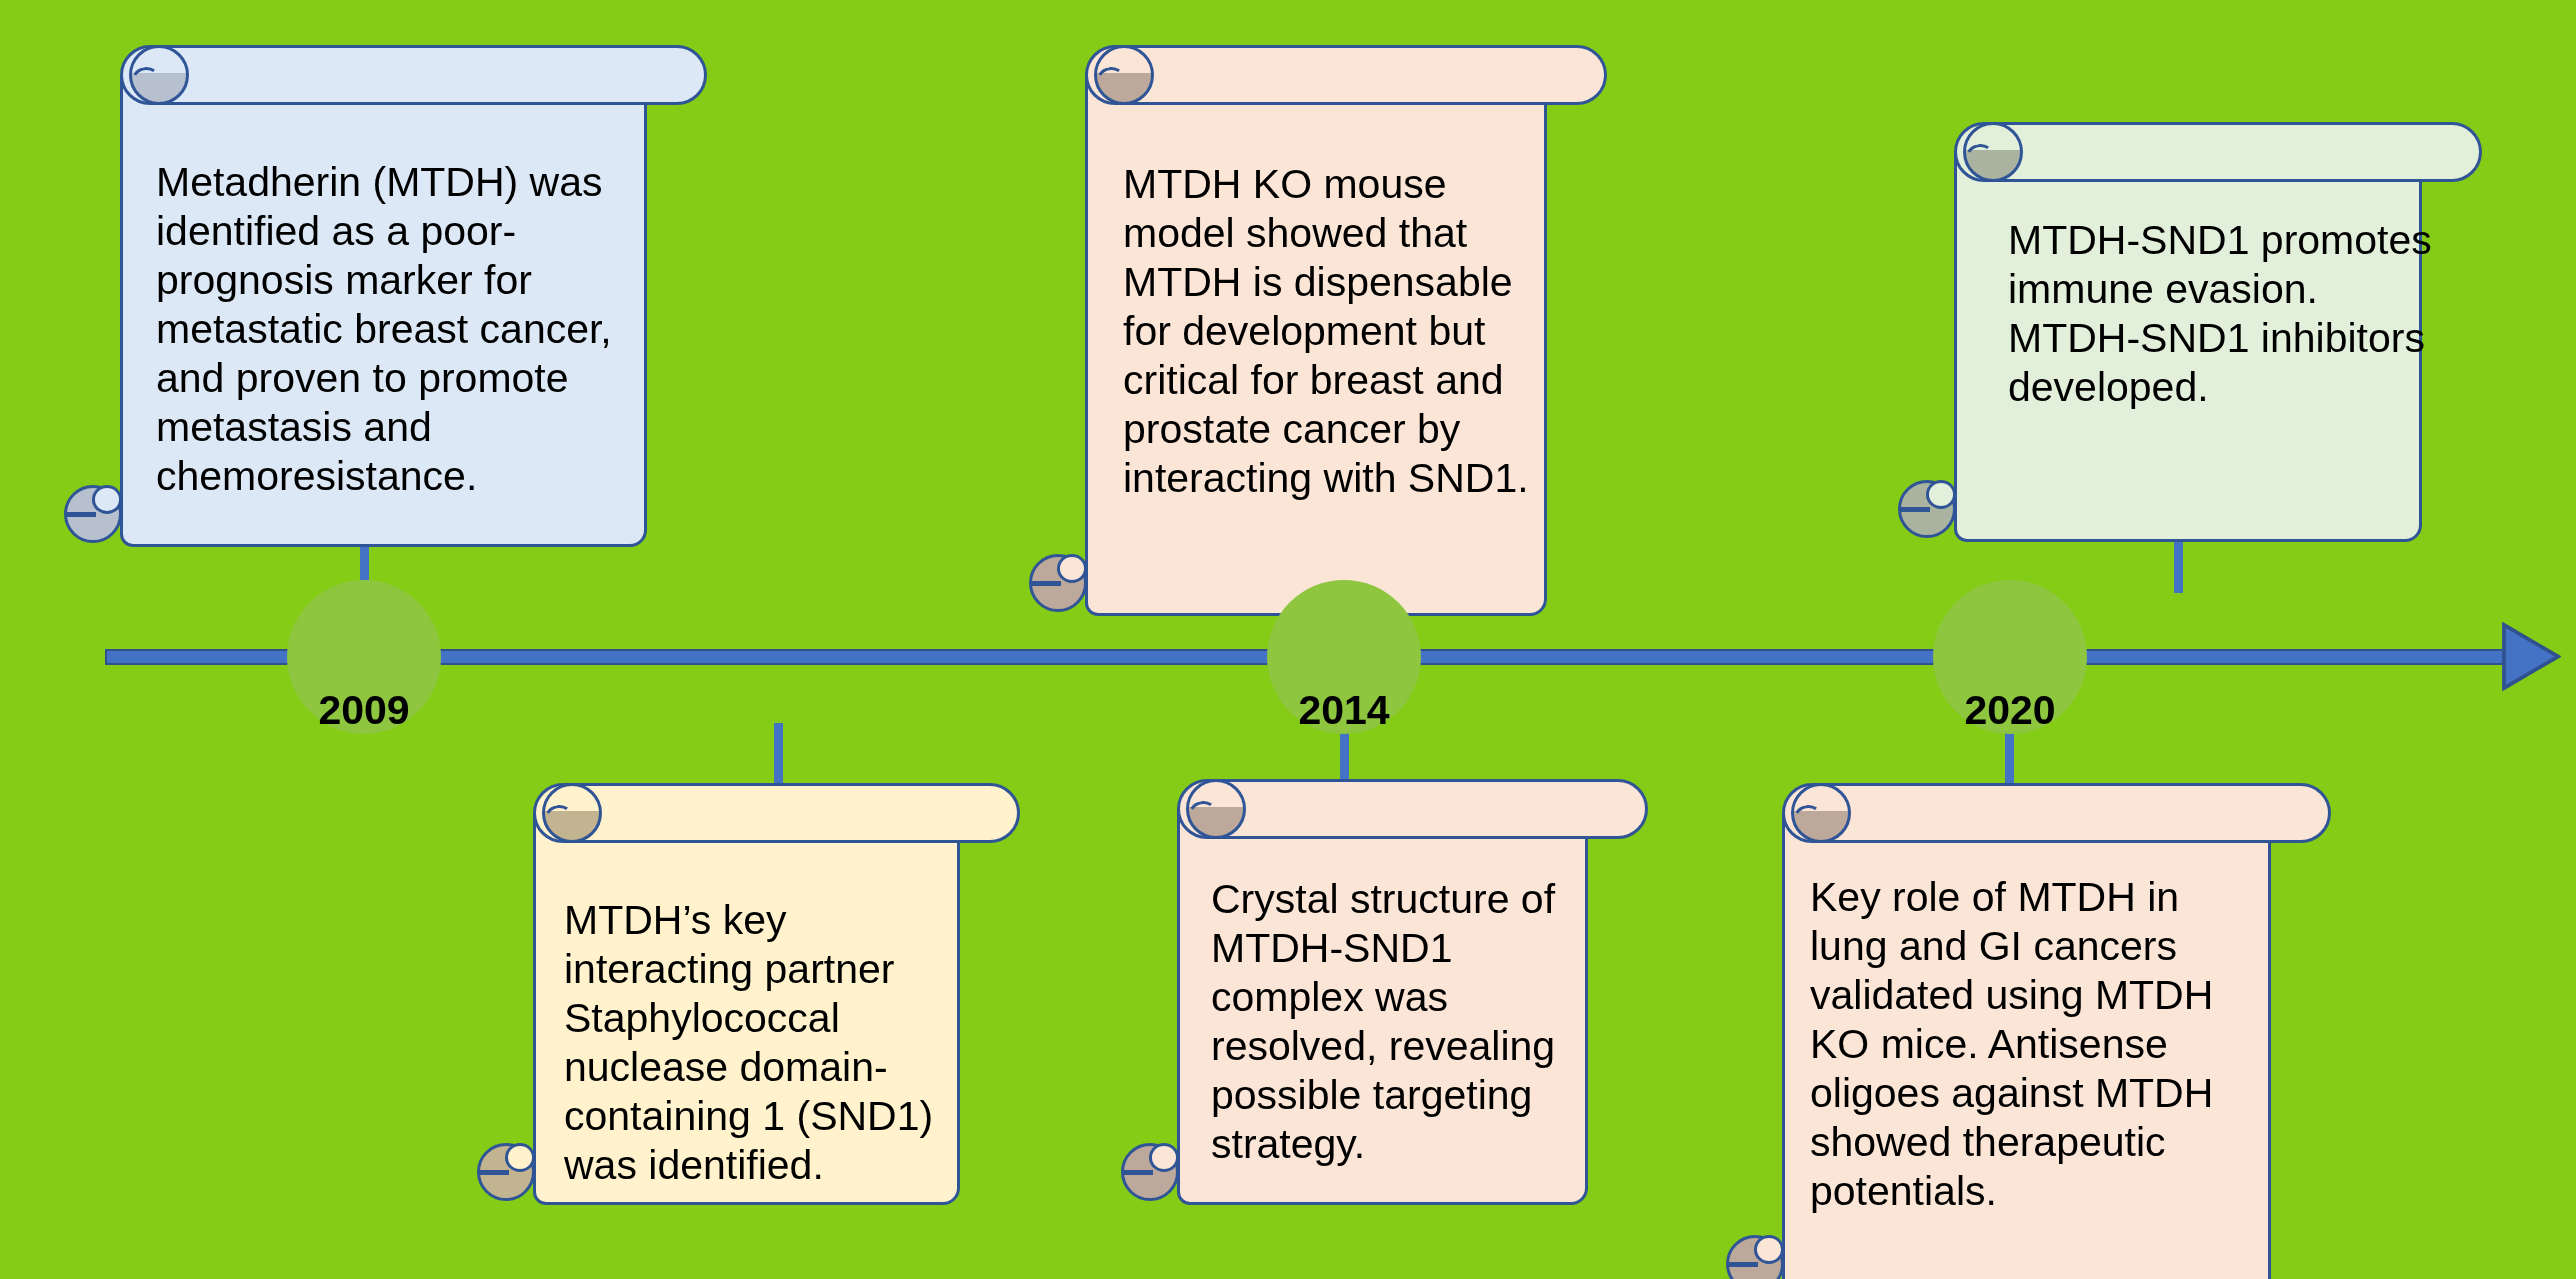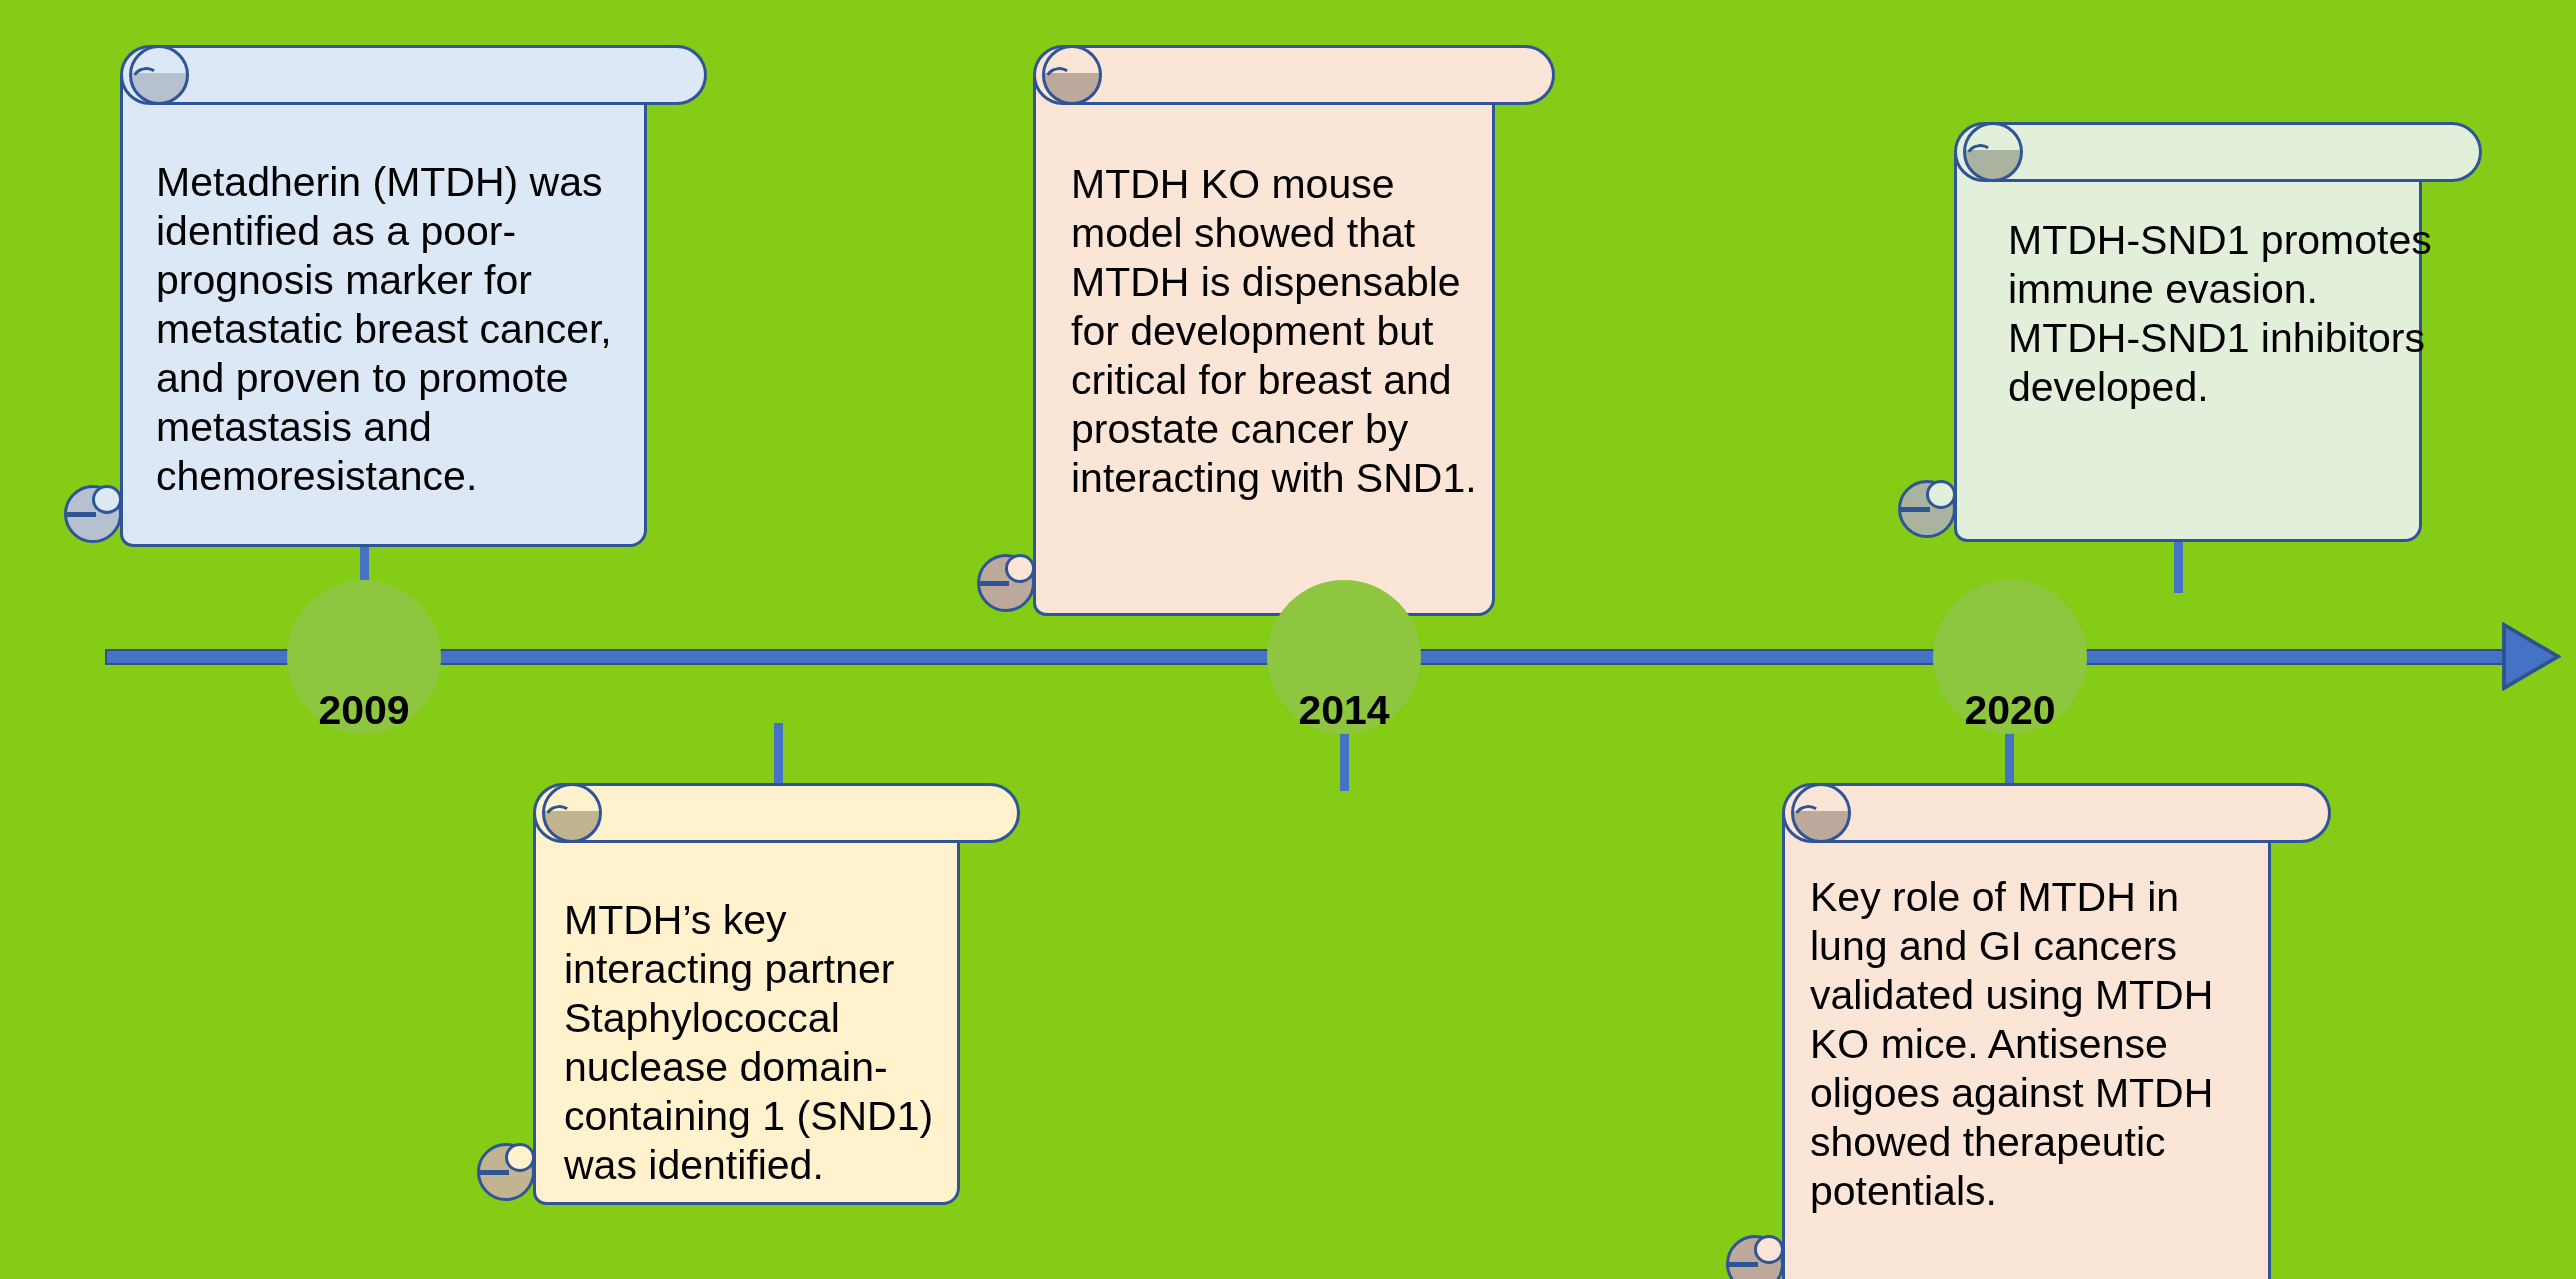--- a/index.html
+++ b/index.html
@@ -85,21 +85,21 @@
   </svg>
 
   <div class="scroll theme-blue" style="left:120px;top:45px;width:587px;height:502px">
     <div class="roll"></div>
     <div class="sbody"></div>
     <div class="curl-top"></div>
     <div class="curl-bottom"></div>
     <div class="stext" style="left:36px;top:113px;width:496px">Metadherin (MTDH) was identified as a poor-prognosis marker for metastatic breast cancer, and proven to promote metastasis and chemoresistance.</div>
   </div>
 
-  <div class="scroll theme-peach" style="left:1033px;top:45px;width:522px;height:571px">
+  <div class="scroll theme-peach" style="left:1085px;top:45px;width:522px;height:571px">
     <div class="roll"></div>
     <div class="sbody"></div>
     <div class="curl-top"></div>
     <div class="curl-bottom"></div>
     <div class="stext" style="left:38px;top:115px;width:427px">MTDH KO mouse model showed that MTDH is dispensable for development but critical for breast and prostate cancer by interacting with SND1.</div>
   </div>
 
   <div class="scroll theme-green" style="left:1954px;top:122px;width:528px;height:420px">
     <div class="roll"></div>
     <div class="sbody"></div>
@@ -114,20 +114,27 @@
   <div class="scroll theme-yellow" style="left:533px;top:783px;width:487px;height:422px">
     <div class="roll"></div>
     <div class="sbody"></div>
     <div class="curl-top"></div>
     <div class="curl-bottom"></div>
     <div class="stext" style="left:31px;top:113px;width:402px">
       <span>MTDH’s key interacting partner </span><span class="it">Staphylococcal</span><span> nuclease domain-containing 1 (SND1) was identified.</span>
     </div>
   </div>
 
+  <div class="scroll theme-peach" style="left:1177px;top:779px;width:471px;height:426px">
+    <div class="roll"></div>
+    <div class="sbody"></div>
+    <div class="curl-top"></div>
+    <div class="curl-bottom"></div>
+    <div class="stext" style="left:34px;top:96px;width:402px">Crystal structure of MTDH-SND1 complex was resolved, revealing possible targeting strategy.</div>
+  </div>
 
   <div class="scroll theme-peach" style="left:1782px;top:783px;width:549px;height:514px">
     <div class="roll"></div>
     <div class="sbody"></div>
     <div class="curl-top"></div>
     <div class="curl-bottom"></div>
     <div class="stext" style="left:28px;top:90px;width:441px">Key role of MTDH in lung and GI cancers validated using MTDH KO mice. Antisense oligoes against MTDH showed therapeutic potentials.</div>
   </div>
 
   <div class="year" style="left:287px">

